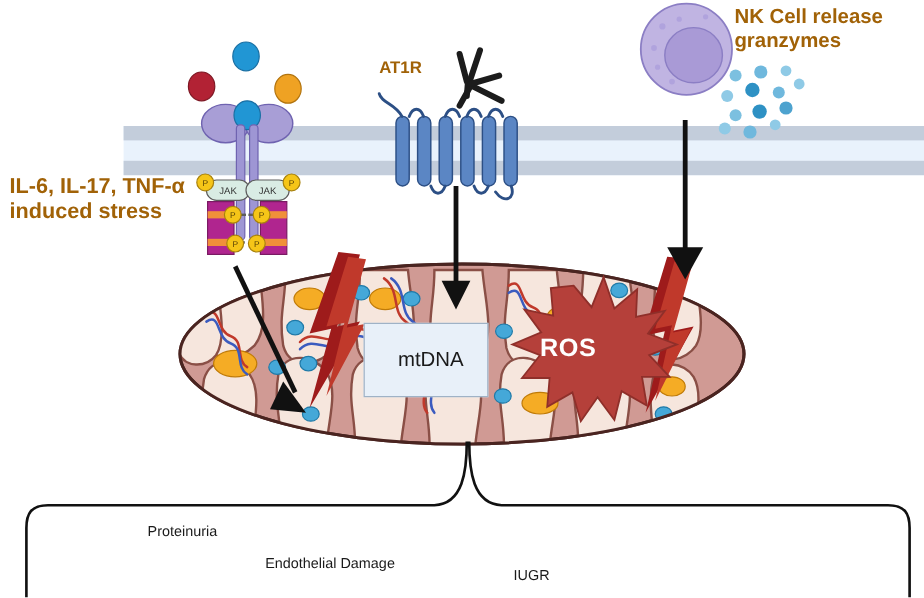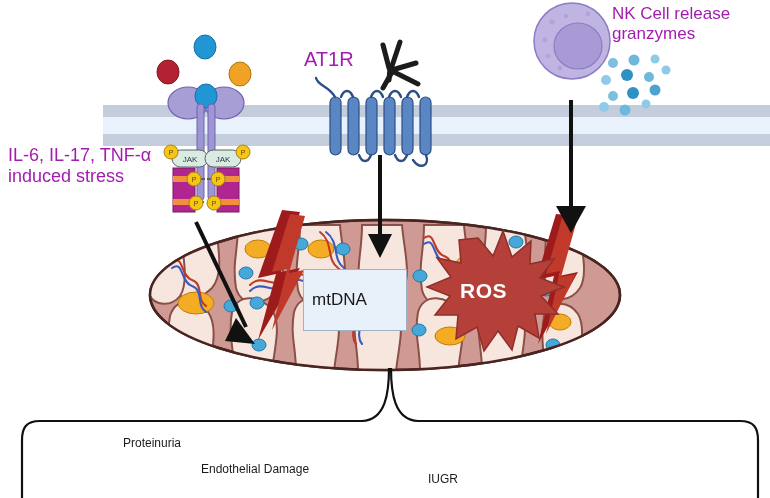--- a/index.html
+++ b/index.html
@@ -1,34 +1,34 @@
 <!DOCTYPE html>
 <html><head>
 <meta charset="utf-8">
 <style>
   html,body{margin:0;padding:0;background:#ffffff;}
   body{width:770px;height:498px;position:relative;overflow:hidden;
        font-family:"Liberation Sans","DejaVu Sans",sans-serif;color:#1a1a1a;}
   #stage{position:absolute;left:0;top:0;width:770px;height:498px;}
   svg#scene{position:absolute;left:0;top:0;width:770px;height:498px;display:block;}
-  .lbl{position:absolute;white-space:pre;line-height:1.18;color:#a21caf;}
+  .lbl{position:absolute;white-space:pre;line-height:1.18;color:#a16207;font-weight:bold;}
   .lbl-cytokine{left:8px;top:145px;font-size:18px;}
-  .lbl-at1r{left:304px;top:48px;font-size:20px;text-align:center;}
+  .lbl-at1r{left:316px;top:48px;font-size:14px;text-align:center;}
   .lbl-nk{left:612px;top:4px;font-size:17px;}
-  .lbl-ros{position:absolute;left:460px;top:279px;font-size:21px;font-weight:bold;
+  .lbl-ros{position:absolute;left:450px;top:279px;font-size:21px;font-weight:bold;
            color:#ffffff;letter-spacing:.5px;}
   .mtbox{position:absolute;left:303px;top:269px;width:104px;height:62px;
          background:#e8f0f9;border:1px solid #9fb2c6;box-sizing:border-box;
          display:flex;flex-direction:column;justify-content:center;
-         padding-left:8px;font-size:17px;line-height:1.15;}
+         padding-left:8px;font-size:17px;line-height:1.15;align-items:center;}
   .out{position:absolute;font-size:12px;white-space:nowrap;}
   .out-prot{left:123px;top:436px;}
   .out-iugr{left:428px;top:436px;margin-top:36px;}
   .out-hyp{left:27px;top:462px;}
-  .out-endo{left:201px;top:462px;}
+  .out-endo{left:221px;top:462px;}
   .out-plac{left:461px;top:462px;}
 </style>
 </head>
 <body>
 
 <div id="stage">
 
   <svg id="scene" viewBox="0 0 770 498">
     <defs>
       <clipPath id="mitoClip">

